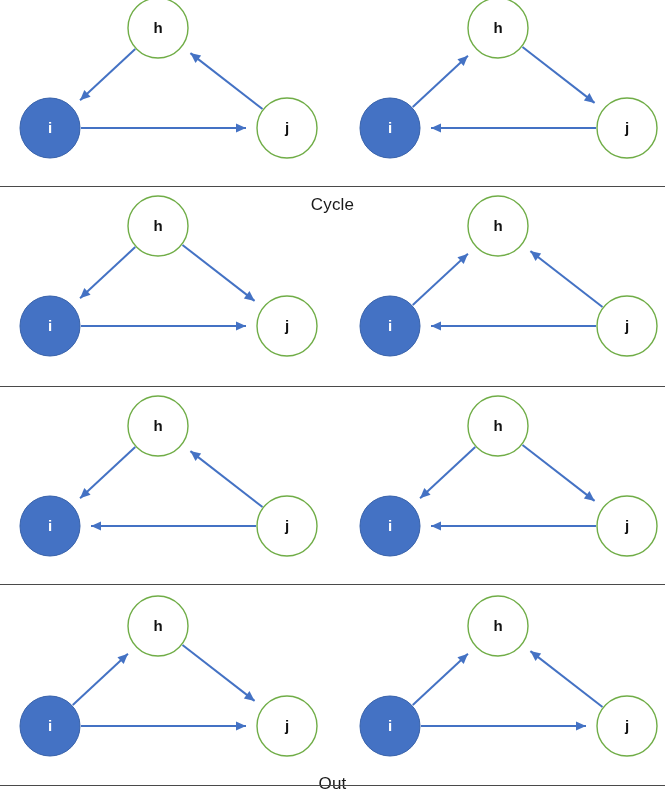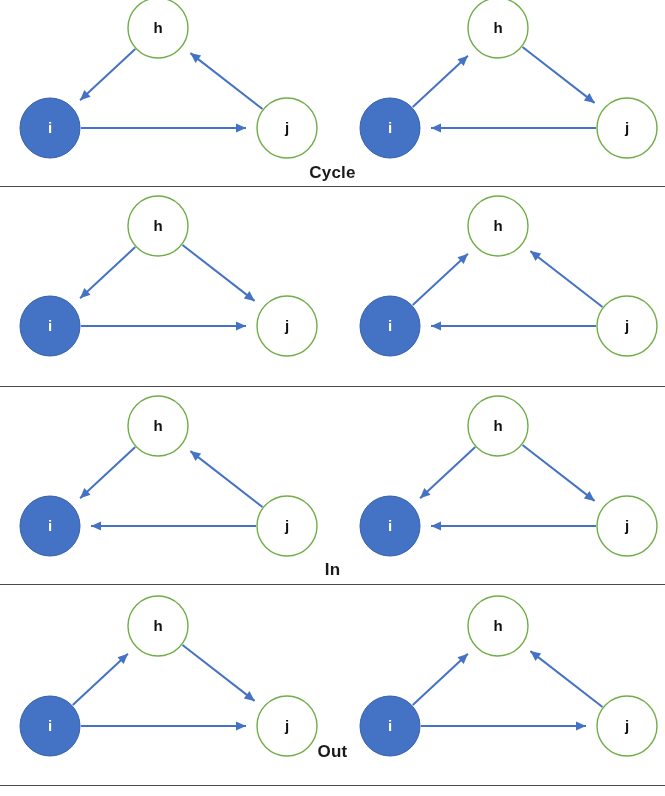--- a/index.html
+++ b/index.html
@@ -35,24 +35,25 @@
     top: 0;
   }
   .panel-left  { left: 0; }
   .panel-right { left: 340px; }
   .row-label {
     position: absolute;
     left: 0;
     width: 665px;
     text-align: center;
     font-size: 17px;
-    font-weight: 700;
+    font-weight: 400;
     color: #1a1a1a;
     font-family: "Liberation Sans", sans-serif;
     letter-spacing: 0.2px;
+    margin-top: 32px;
   }
   .row-divider {
     position: absolute;
     left: 0;
     width: 665px;
     height: 0;
     border-top: 1.4px solid #4a4a4a;
   }
   svg { display: block; overflow: visible; }
   .node-label-dark {
@@ -247,21 +248,20 @@
               <ellipse cx="158" cy="28" rx="30" ry="30" fill="#FFFFFF" stroke="#70AD47" stroke-width="1.4"></ellipse>
               <text x="158" y="33" text-anchor="middle" class="node-label-dark">h</text>
             </g>
             <g>
               <ellipse cx="287" cy="128" rx="30" ry="30" fill="#FFFFFF" stroke="#70AD47" stroke-width="1.4"></ellipse>
               <text x="287" y="133" text-anchor="middle" class="node-label-dark">j</text>
             </g>
           </svg>
         </div>
       </div>
-      <div class="row-label" style="top: 162px;">In</div>
       <div class="row-divider" style="top: 186px;"></div>
     </div>
     <div class="triad-row" style="position: absolute; left: 0px; top: 598px; height: 200px;">
       <div class="row-panels">
         <div class="panel panel-left">
           <svg width="330" height="175" viewBox="0 0 330 175">
             <g>
               <line x1="72.74658089456325" y1="106.93835102355254" x2="127.91581236525505" y2="55.85572929143051" stroke="#4472C4" stroke-width="2"></line>
               <polygon points="127.91581236525505,55.85572929143051 123.70348256996556,66.02510870689713 117.45292868018115,59.274510505929975" fill="#4472C4"></polygon>
             </g>

